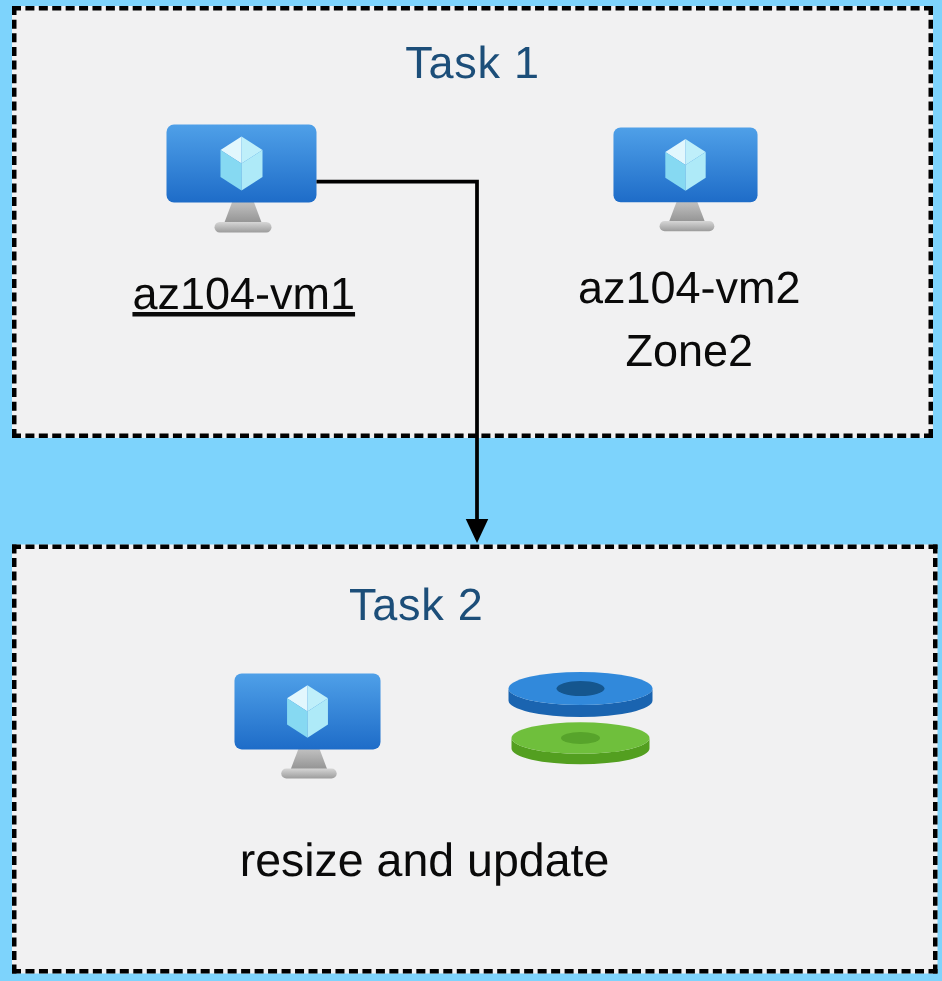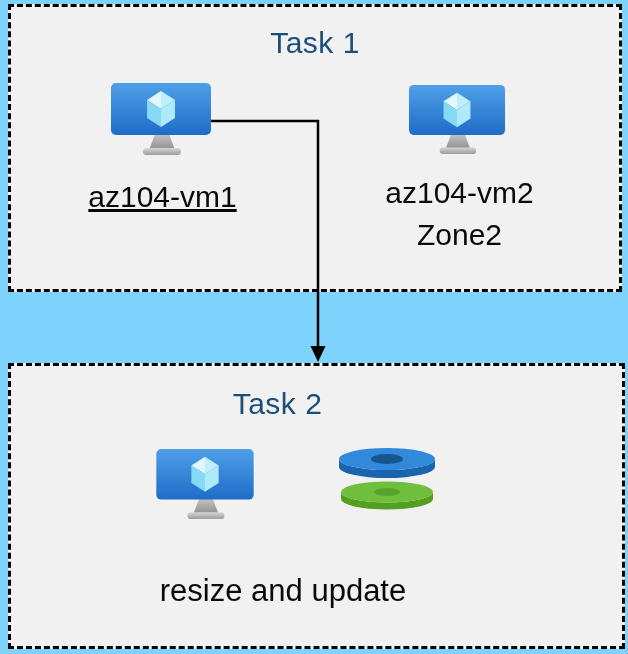--- a/index.html
+++ b/index.html
@@ -20,21 +20,21 @@
   .task-title.t2{left:8px;width:539px;top:387px;}
   .icon{position:absolute;}
   .vm-label{
     position:absolute;text-align:center;color:#0a0a0a;
     font-size:30px;line-height:42px;
   }
   .vm-label.v1{left:35px;top:176px;width:255px;text-decoration:underline;}
   .vm-label.v2{left:332px;top:172px;width:255px;}
   .caption{
     position:absolute;left:58px;top:556px;width:450px;text-align:center;
-    color:#0a0a0a;font-size:31px;margin-top:17px;
+    color:#0a0a0a;font-size:31px;
   }
   .connector{position:absolute;left:0;top:0;pointer-events:none;}
   .defs-holder{position:absolute;width:0;height:0;overflow:hidden;}
 </style>
 </head>
 <body>
 
 <div class="canvas">
 
   <svg class="defs-holder" aria-hidden="true">

